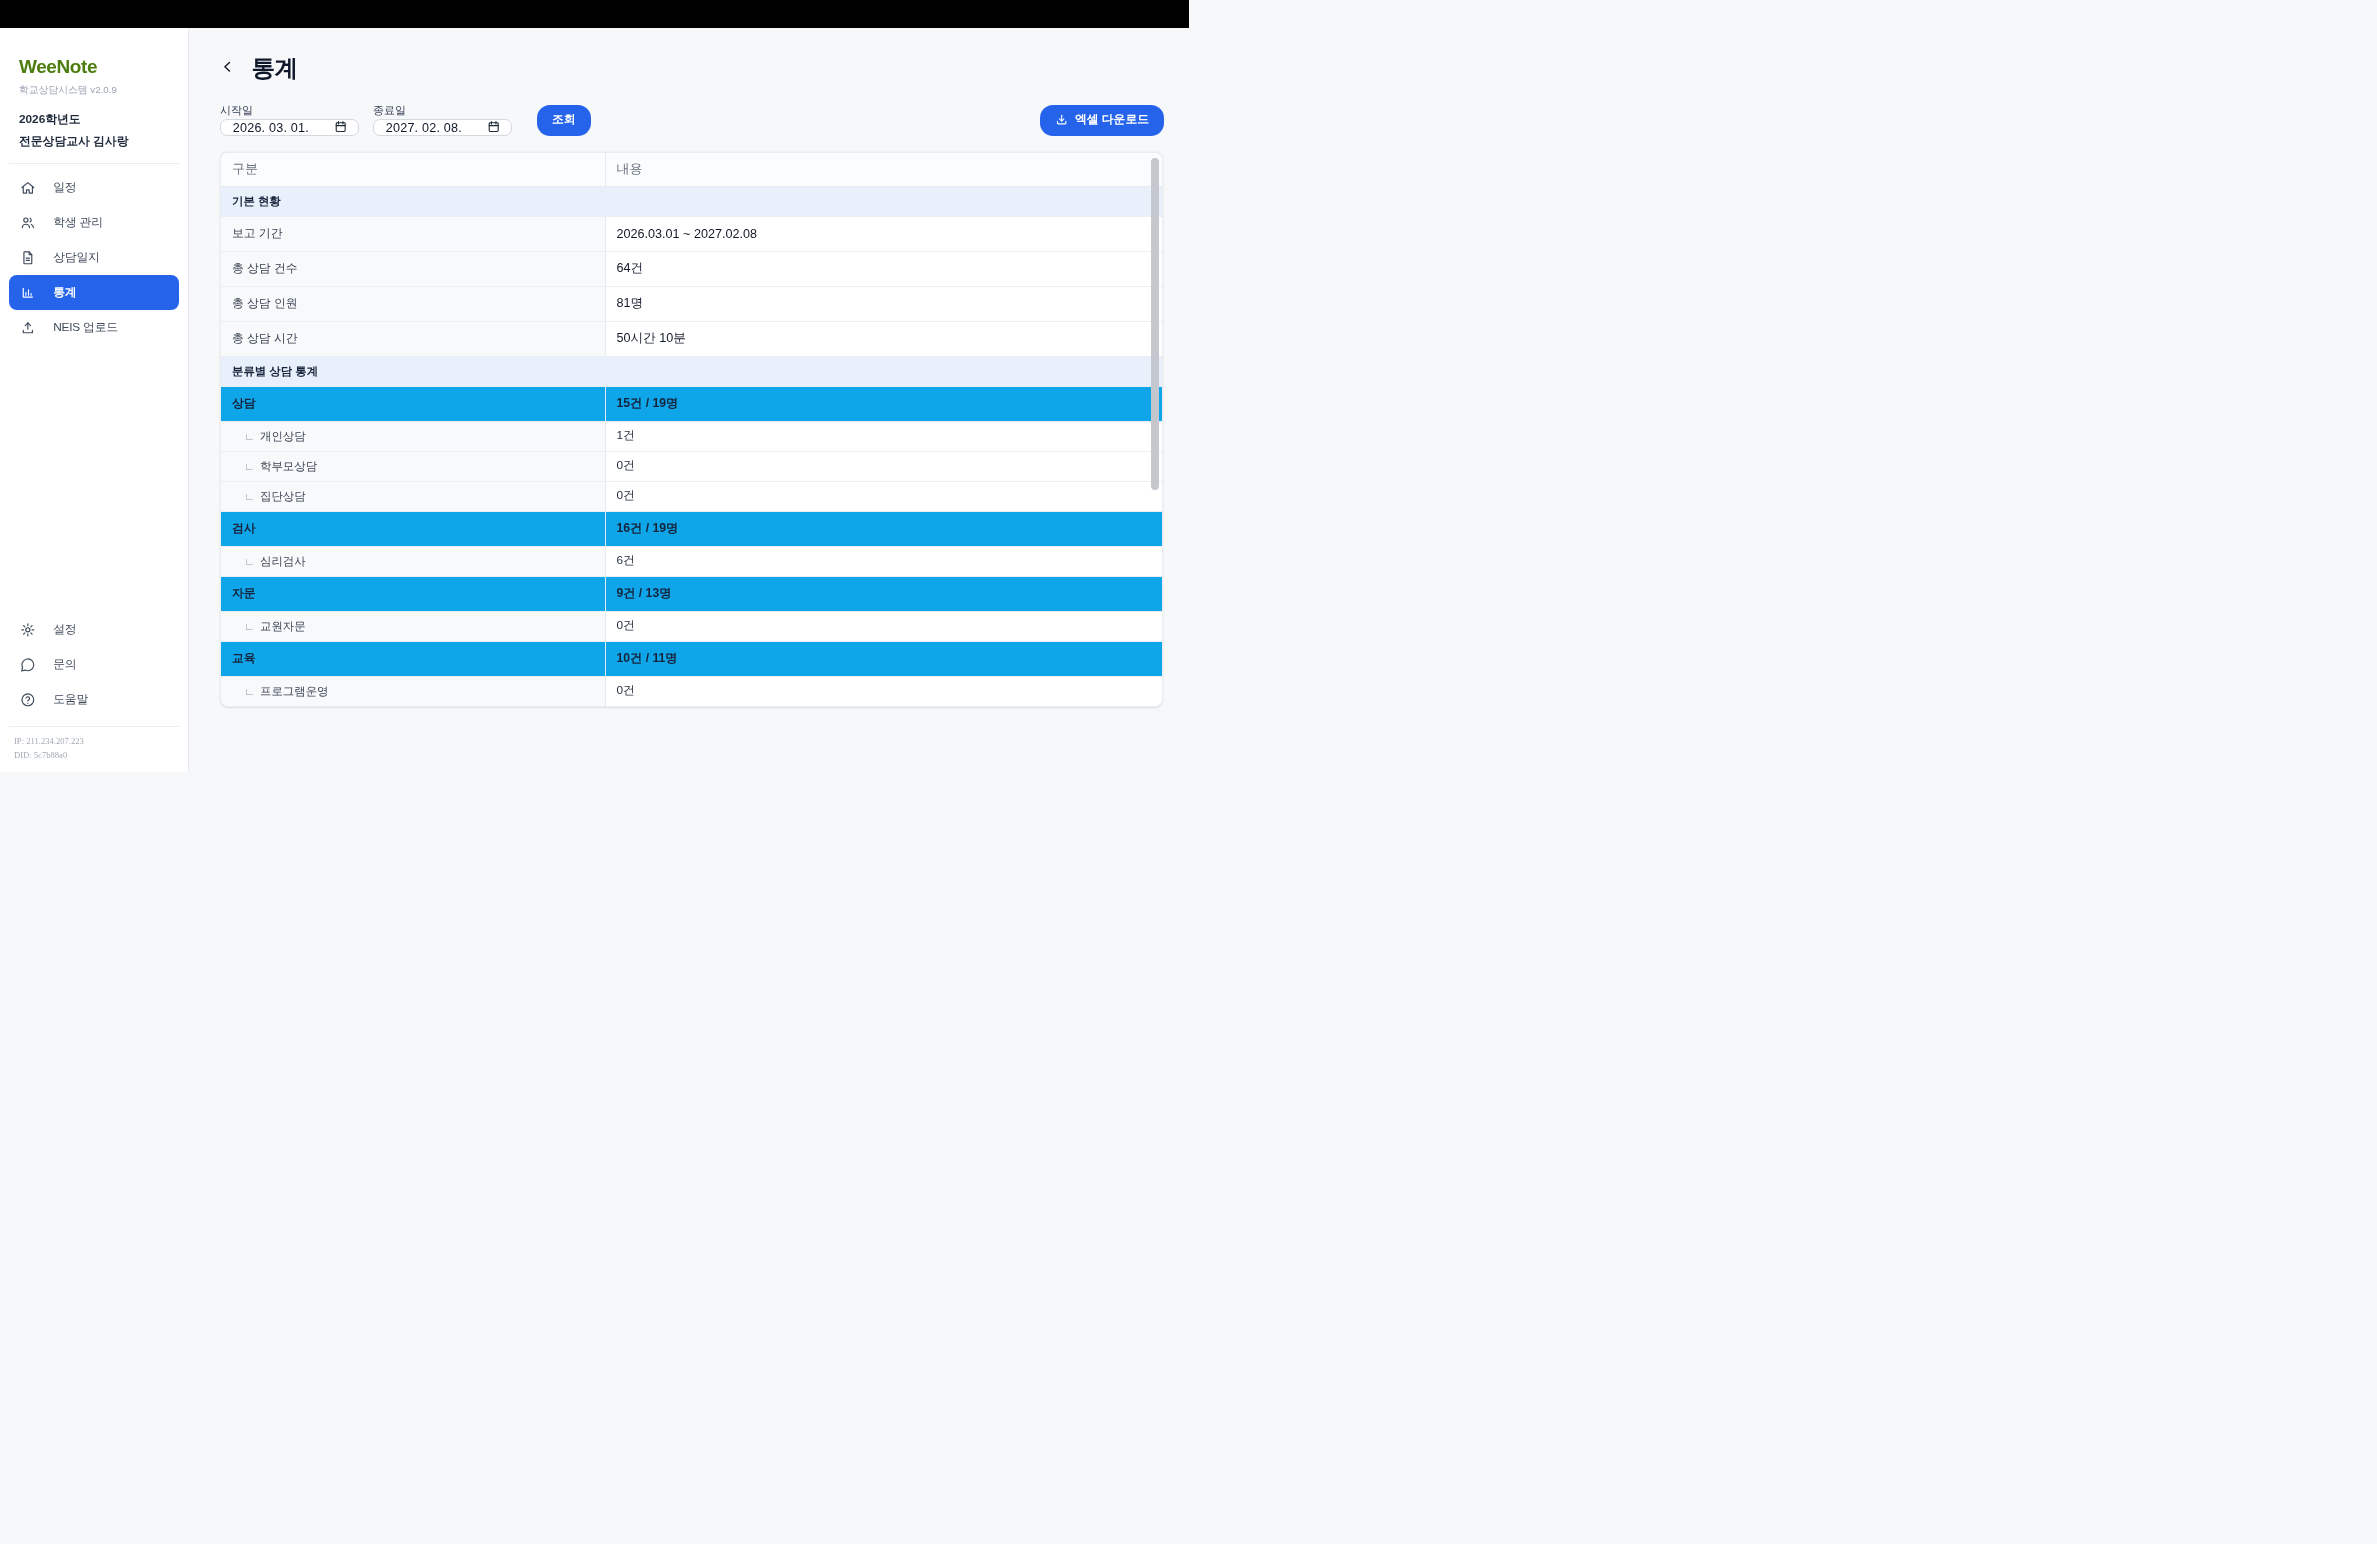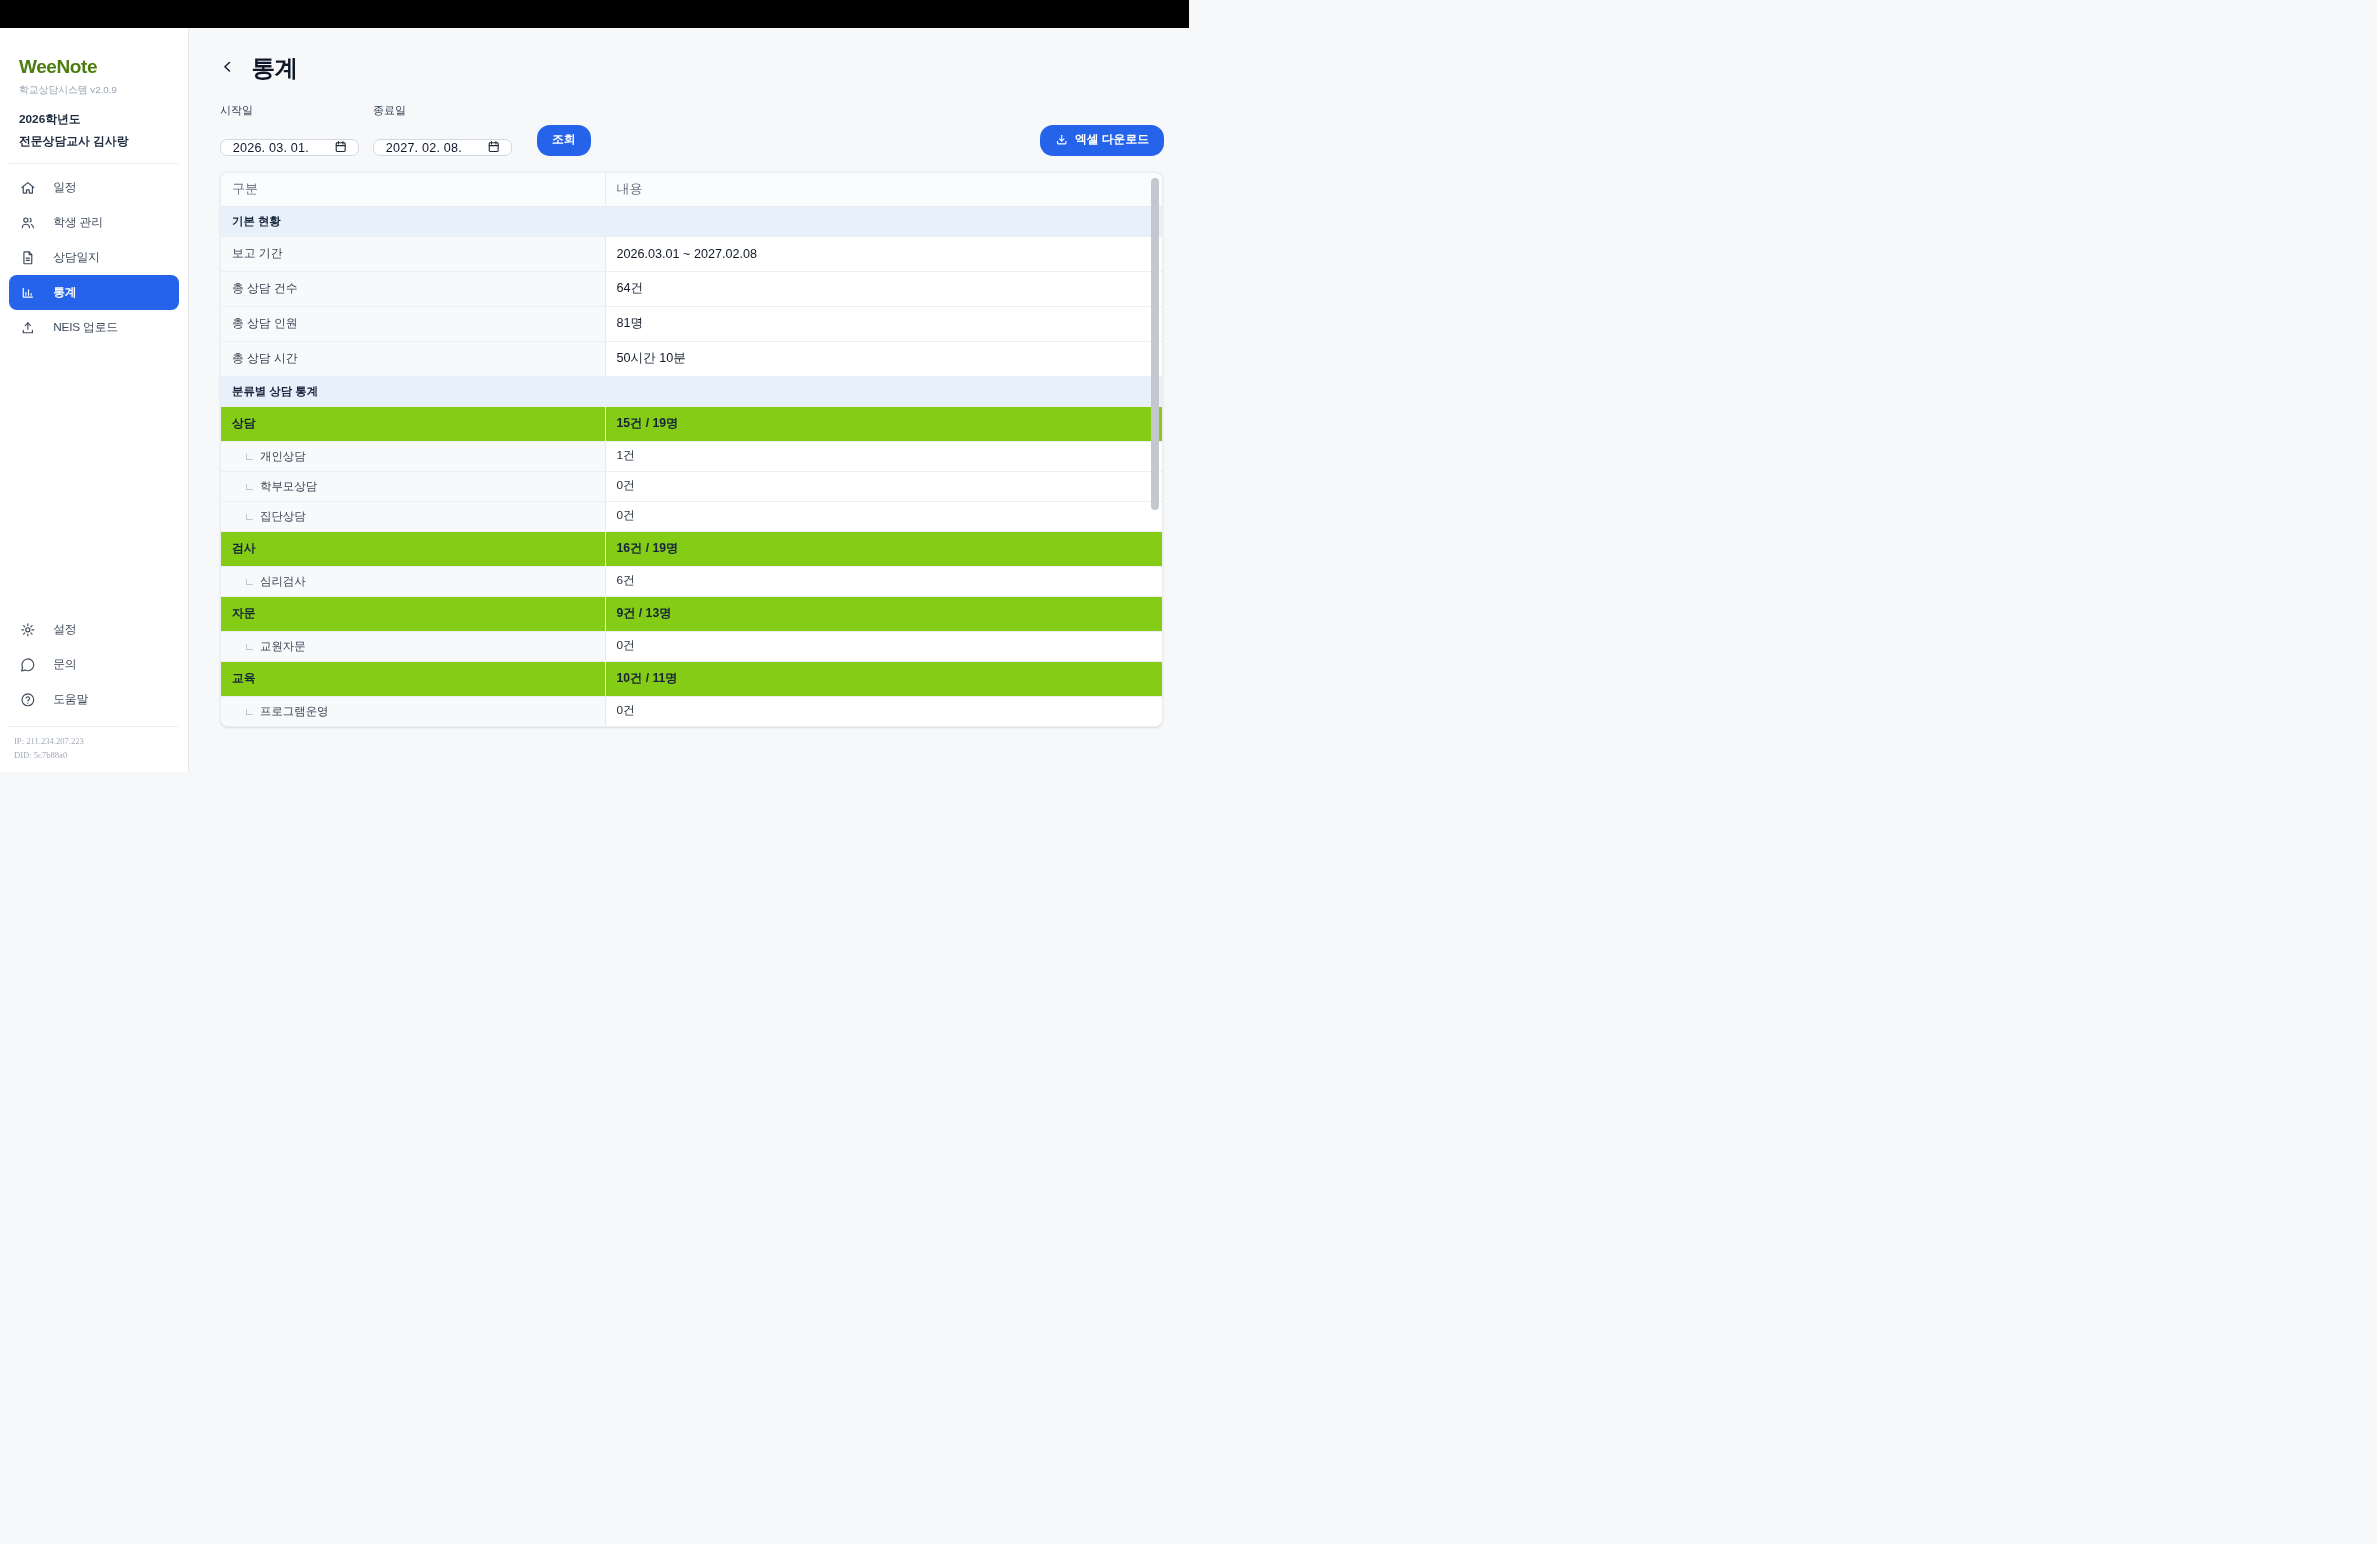--- a/index.html
+++ b/index.html
@@ -29,40 +29,40 @@
 
   
   .main { flex:1; background:#f7f8fa; padding:25px 25px 0 31px; position:relative; overflow:hidden; }
   .page-head { display:flex; align-items:center; gap:11px; height:30px; }
   .back-btn { width:20.4px; height:23.6px; display:flex; align-items:center; justify-content:flex-start; cursor:pointer; color:#111827; }
   .back-btn svg { width:15.7px; height:15.7px; }
   .page-title { font-size:23.6px; font-weight:800; color:#0f172a; letter-spacing:-0.4px; }
 
   .filters { margin-top:20.4px; display:flex; align-items:flex-end; }
   .field { margin-right:14px; }
-  .field-label { font-size:11px; color:#334155; margin-bottom:21px; }
+  .field-label { font-size:11px; color:#334155; margin-bottom:1px; }
   .date-input { width:139px; height:17px; background:#fff; border:0.8px solid #d4d9e0; border-radius:7px; display:flex; align-items:center; justify-content:space-between; padding:0 10.2px 0 11.8px; cursor:pointer; }
   .date-input .date-text { font-size:12.6px; color:#0f172a; letter-spacing:0.2px; white-space:nowrap; }
   .date-input svg { width:13.4px; height:13.4px; color:#1f2937; }
   .btn { height:31px; border:none; border-radius:13px; background:var(--accent,#2563eb); color:#fff; font-size:11.8px; font-weight:600; display:flex; align-items:center; gap:7px; padding:0 15px; cursor:pointer; font-family:inherit; }
   .btn-search { margin-left:11px; margin-bottom:0.8px; }
   .btn-excel { margin-left:auto; margin-bottom:0.8px; }
   .btn-excel svg { width:13.4px; height:13.4px; }
 
   
   .card { margin-top:15.7px; width:943px; background:#fff; border:0.8px solid #ebedf1; border-radius:7.9px; box-shadow:0 0.8px 1.6px rgba(16,24,40,.05), 0 0.8px 2.4px rgba(16,24,40,.07); overflow:hidden; position:relative; }
   table.stats { width:100%; border-collapse:collapse; table-layout:fixed; }
   table.stats col.c1 { width:384px; }
   table.stats th { height:33px; font-size:13px; font-weight:400; color:#6b7280; text-align:left; padding:0 0 0 11px; background:#fbfcfd; border-bottom:0.8px solid #e7eaee; }
   table.stats th + th { border-left:0.8px solid #e7eaee; }
   table.stats td { padding:0 0 0 11px; border-bottom:0.8px solid #eceef2; vertical-align:middle; }
   tr.r-section td { height:30px; background:#e8f0fb; font-size:11.4px; font-weight:700; color:#16233a; }
   tr.r-data td.lbl { height:35px; background:#f8f9fb; font-size:11.8px; color:#374151; border-right:0.8px solid #e7eaee; }
   tr.r-data td.val { background:#fff; font-size:12.6px; color:#111827; }
-  tr.r-category td { height:35px; background:#84cc16; font-weight:700; }
+  tr.r-category td { height:35px; background:#0ea5e9; font-weight:700; }
   tr.r-category td.lbl { font-size:11.8px; color:#16233a; border-right:0.8px solid #e7eaee; }
   tr.r-category td.val { font-size:12.2px; color:#16233a; }
   tr.r-sub td.lbl { height:30px; background:#f8f9fb; font-size:11.4px; color:#374151; padding-left:23.6px; border-right:0.8px solid #e7eaee; }
   tr.r-sub td.val { background:#fff; font-size:11.8px; color:#1f2937; }
   tr:last-child td { border-bottom:none; }
   .sub-prefix { color:#8b95a3; margin-right:5.5px; font-size:10.2px; }
 
   .scroll-track { position:absolute; top:1.6px; bottom:1.6px; right:1.6px; width:11px; }
   .scroll-thumb { position:absolute; top:3.1px; right:1.6px; width:7.9px; height:332px; background:#c4c7cd; border-radius:4.7px; }
 </style>

